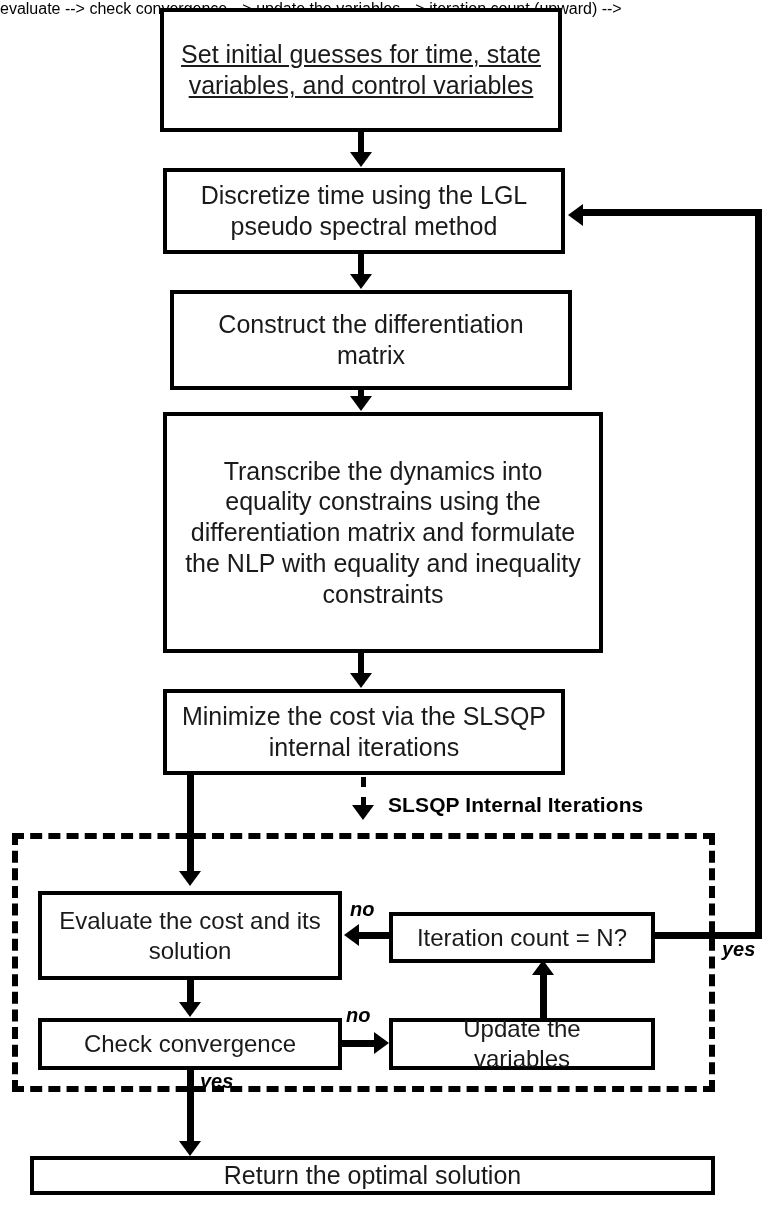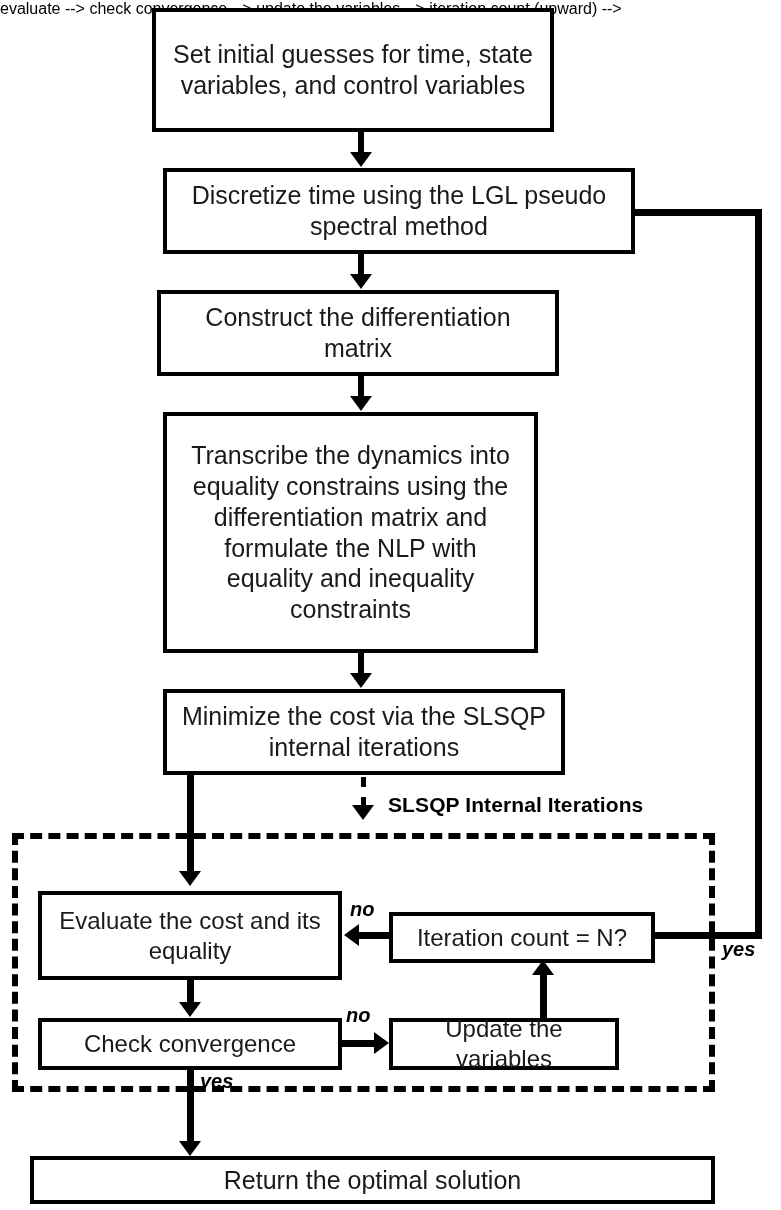--- a/index.html
+++ b/index.html
@@ -104,36 +104,36 @@
     font-style:italic;
   }
 </style>
 </head>
 <body>
 
 <div id="canvas">
 
   
 
-  <div class="box main" style="left:152px;top:8px;width:402px;height:124px;padding:8px 14px;">Set initial guesses for time, state variables, and control variables</div>
+  <div class="box main" style="left:160px;top:8px;width:402px;height:124px;padding:8px 14px;text-decoration:underline;">Set initial guesses for time, state variables, and control variables</div>
 
   <div class="vline" style="left:358px;top:132px;width:6px;height:22px;"></div>
   <div class="arrow-down" style="left:350px;top:152px;"></div>
 
-  <div class="box main" style="left:163px;top:168px;width:472px;height:86px;padding:0 14px;">Discretize time using the LGL pseudo spectral method</div>
+  <div class="box main" style="left:163px;top:168px;width:402px;height:86px;padding:0 14px;">Discretize time using the LGL pseudo spectral method</div>
 
   <div class="vline" style="left:358px;top:254px;width:6px;height:22px;"></div>
   <div class="arrow-down" style="left:350px;top:274px;"></div>
 
-  <div class="box main" style="left:157px;top:290px;width:402px;height:86px;padding:16px 14px;">Construct the differentiation matrix</div>
+  <div class="box main" style="left:170px;top:290px;width:402px;height:100px;padding:16px 14px;">Construct the differentiation matrix</div>
 
   <div class="vline" style="left:358px;top:376px;width:6px;height:22px;"></div>
   <div class="arrow-down" style="left:350px;top:396px;"></div>
 
-  <div class="box main" style="left:163px;top:412px;width:375px;height:241px;padding:0 16px;">Transcribe the dynamics into equality constrains using the differentiation matrix and formulate the NLP with equality and inequality constraints</div>
+  <div class="box main" style="left:163px;top:412px;width:440px;height:241px;padding:0 16px;">Transcribe the dynamics into equality constrains using the differentiation matrix and formulate the NLP with equality and inequality constraints</div>
 
   <div class="vline" style="left:358px;top:653px;width:6px;height:22px;"></div>
   <div class="arrow-down" style="left:350px;top:673px;"></div>
 
   <div class="box main" style="left:163px;top:689px;width:402px;height:86px;padding:8px 14px;">Minimize the cost via the SLSQP internal iterations</div>
 
   
 
   <div class="dashed-region" style="left:12px;top:833px;width:703px;height:259px;"></div>
 
@@ -141,27 +141,27 @@
 
   
   <div class="vline-dashed" style="left:361px;top:777px;height:30px;"></div>
   <div class="arrow-down" style="left:352px;top:805px;"></div>
 
   
   <div class="vline" style="left:187px;top:775px;width:7px;height:98px;"></div>
   <div class="arrow-down" style="left:179px;top:871px;"></div>
 
   
-  <div class="box inner" style="left:38px;top:891px;width:304px;height:89px;padding:0 12px;">Evaluate the cost and its equality</div>
+  <div class="box inner" style="left:38px;top:891px;width:304px;height:89px;padding:0 12px;">Evaluate the cost and its solution</div>
 
   <div class="box inner" style="left:389px;top:912px;width:266px;height:51px;padding:0 10px;">Iteration count = N?</div>
 
   <div class="box inner" style="left:38px;top:1018px;width:304px;height:52px;padding:0 12px;">Check convergence</div>
 
-  <div class="box inner" style="left:389px;top:1018px;width:230px;height:52px;padding:0 26px;">Update the variables</div>
+  <div class="box inner" style="left:389px;top:1018px;width:266px;height:52px;padding:0 26px;">Update the variables</div>
 
    evaluate --&gt;
   <div class="hline" style="left:358px;top:932px;width:33px;height:7px;"></div>
   <div class="arrow-left" style="left:344px;top:924px;"></div>
   <div class="edge-label" style="left:350px;top:898px;">no</div>
 
    check convergence --&gt;
   <div class="vline" style="left:187px;top:980px;width:7px;height:24px;"></div>
   <div class="arrow-down" style="left:179px;top:1002px;"></div>
 
@@ -181,15 +181,15 @@
   <div class="hline" style="left:583px;top:209px;width:179px;height:7px;"></div>
   <div class="arrow-left" style="left:568px;top:204px;"></div>
   <div class="edge-label" style="left:722px;top:938px;">yes</div>
 
   
 
   <div class="vline" style="left:187px;top:1070px;width:7px;height:74px;"></div>
   <div class="arrow-down" style="left:179px;top:1141px;"></div>
   <div class="edge-label" style="left:200px;top:1070px;">yes</div>
 
-  <div class="box wide-thin" style="left:30px;top:1156px;width:685px;height:48px;padding:0 12px;">Return the optimal solution</div>
+  <div class="box wide-thin" style="left:30px;top:1156px;width:685px;height:39px;padding:0 12px;">Return the optimal solution</div>
 
 </div>
 
 </body></html>

